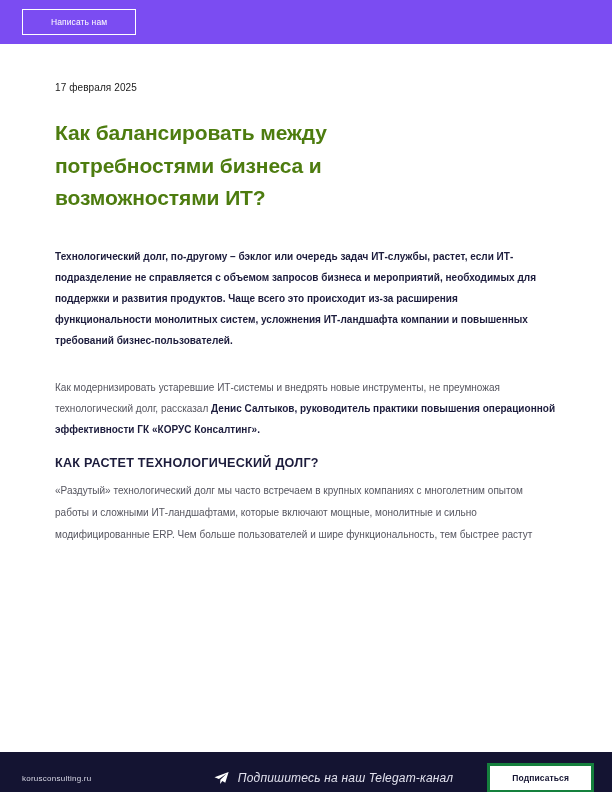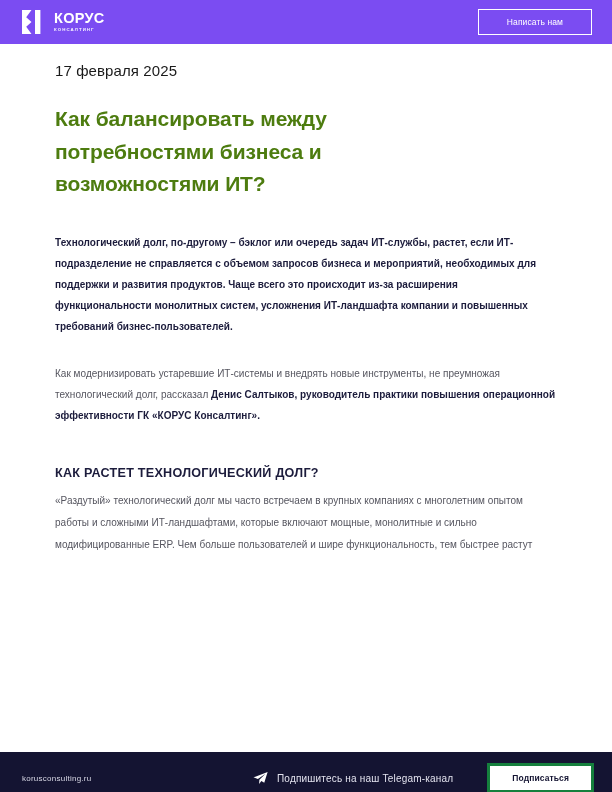--- a/index.html
+++ b/index.html
@@ -90,23 +90,23 @@
 
   
   .content {
     flex: 1 1 auto;
     padding: 0 55px;
     position: relative;
     overflow: hidden;
   }
 
   .article-date {
-    font-size: 15px;
+    font-size: 10px;
     color: #1a1a1a;
-    margin-top: 18px;
+    margin-top: 38px;
     letter-spacing: 0.1px;
   }
 
   .article-title {
     margin-top: 24px;
     font-size: 21px;
     font-weight: bold;
     line-height: 1.55;
     color: #4d7c0f;
     letter-spacing: -0.1px;
@@ -131,21 +131,21 @@
     letter-spacing: 0.02px;
     max-width: 508px;
   }
 
   .para b, .lead b {
     color: #1c1c3c;
     font-weight: bold;
   }
 
   .section-heading {
-    margin-top: 40px;
+    margin-top: 16px;
     font-size: 12.6px;
     font-weight: bold;
     color: #1c1c3c;
     letter-spacing: 0.25px;
   }
 
   .para--body {
     margin-top: 10px;
     line-height: 2.18;
   }
@@ -177,23 +177,24 @@
 
   .tg-icon {
     width: 15px;
     height: 14px;
     display: block;
     flex: 0 0 auto;
   }
 
   .footer-tg-text {
     color: #e2e2ee;
-    font-size: 10px;
+    font-size: 12px;
     letter-spacing: 0.2px;
     white-space: nowrap;
+    font-style: italic;
   }
 
   .footer-cta {
     margin-left: 24px;
     background: #ffffff;
     border: 3px solid #15803d;
     color: #141432;
     font-family: inherit;
     font-size: 8.5px;
     font-weight: bold;
@@ -202,33 +203,20 @@
     cursor: pointer;
     white-space: nowrap;
   }
 </style>
 </head>
 <body>
 
 <div class="page">
 
   <header class="site-header">
-    <div class="brand">
-      <svg class="brand-mark" viewBox="0 0 25 24">
-        <rect x="0" y="0" width="10" height="24" fill="#ffffff"></rect>
-        <path d="M0 0 L10 0 L10 24 L0 24 L0 17 L5 12 L0 7 Z" fill="#7B4CF2"></path>
-        <rect x="0" y="0" width="10" height="24" fill="none"></rect>
-        <path d="M0 0 L9.5 0 L4.2 7.2 L9.5 12 L4.2 16.8 L9.5 24 L0 24 Z" fill="#ffffff"></path>
-        <rect x="13" y="0" width="5.4" height="24" fill="#ffffff"></rect>
-      </svg>
-      <span class="brand-text">
-        <span class="brand-name">КОРУС</span>
-        <span class="brand-sub">КОНСАЛТИНГ</span>
-      </span>
-    </div>
     <button class="header-cta">Написать нам</button>
   </header>
 
   <main class="content">
 
     <div class="article-date">17 февраля 2025</div>
 
     <h1 class="article-title">Как балансировать между потребностями бизнеса и возможностями ИТ?</h1>
 
     <p class="lead">Технологический долг, по-другому – бэклог или очередь задач ИТ-службы, растет, если ИТ-подразделение не справляется с объемом запросов бизнеса и мероприятий, необходимых для поддержки и развития продуктов. Чаще всего это происходит из-за расширения функциональности монолитных систем, усложнения ИТ-ландшафта компании и повышенных требований бизнес-пользователей.</p>

